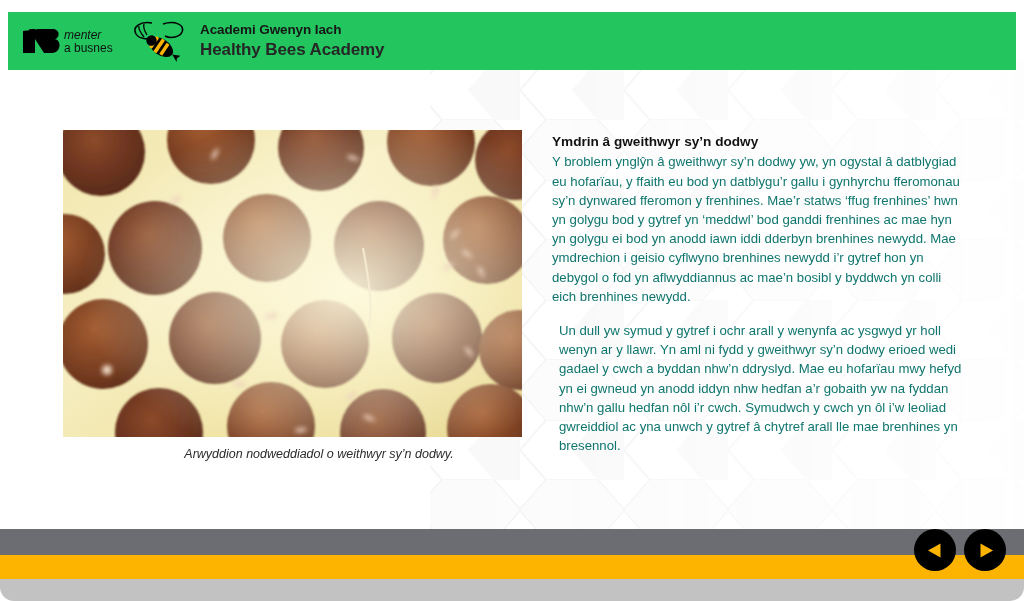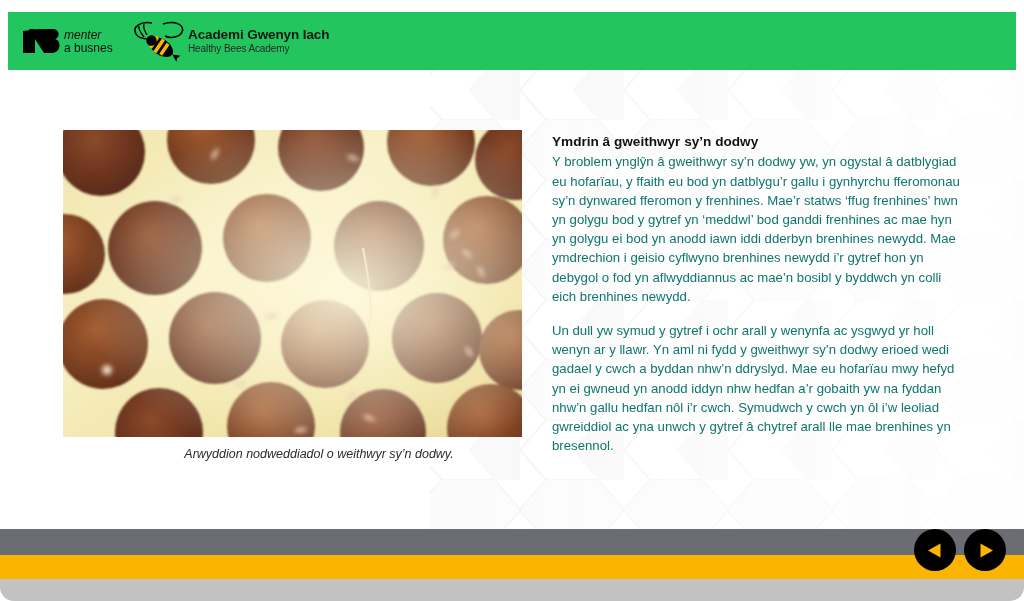--- a/index.html
+++ b/index.html
@@ -46,32 +46,33 @@
     display: flex;
     align-items: center;
     margin-left: 14px;
   }
 
   .mb-mark { display: block; }
   .mb-wordmark { display: block; margin-left: 4px; }
   .bee-mark { display: block; margin-left: 10px; }
 
   #brand-text {
+    margin-left: 12px;
     line-height: 1.28;
   }
   #brand-title-cy {
     font-size: 13.5px;
     font-weight: bold;
     color: #161616;
     letter-spacing: -0.1px;
     white-space: nowrap;
   }
   #brand-title-en {
-    font-size: 10px;
-    font-weight: normal;
+    font-size: 17px;
+    font-weight: bold;
     color: #262626;
     letter-spacing: -0.1px;
     white-space: nowrap;
   }
 
   
   #content {
     position: absolute;
     left: 0;
     top: 70px;
@@ -119,21 +120,21 @@
     line-height: 1.42;
     margin-bottom: 1px;
   }
 
   .body-para {
     font-size: 13.2px;
     color: #0f766e;
     line-height: 1.455;
     text-align: left;
   }
-  .body-para + .body-para { margin-top: 15px; }
+  .body-para + .body-para { margin-top: 15px; margin-left: 7px; }
 
   
   #footer {
     position: absolute;
     left: 0;
     bottom: 0;
     width: 1024px;
     height: 80px;
     z-index: 4;
   }

